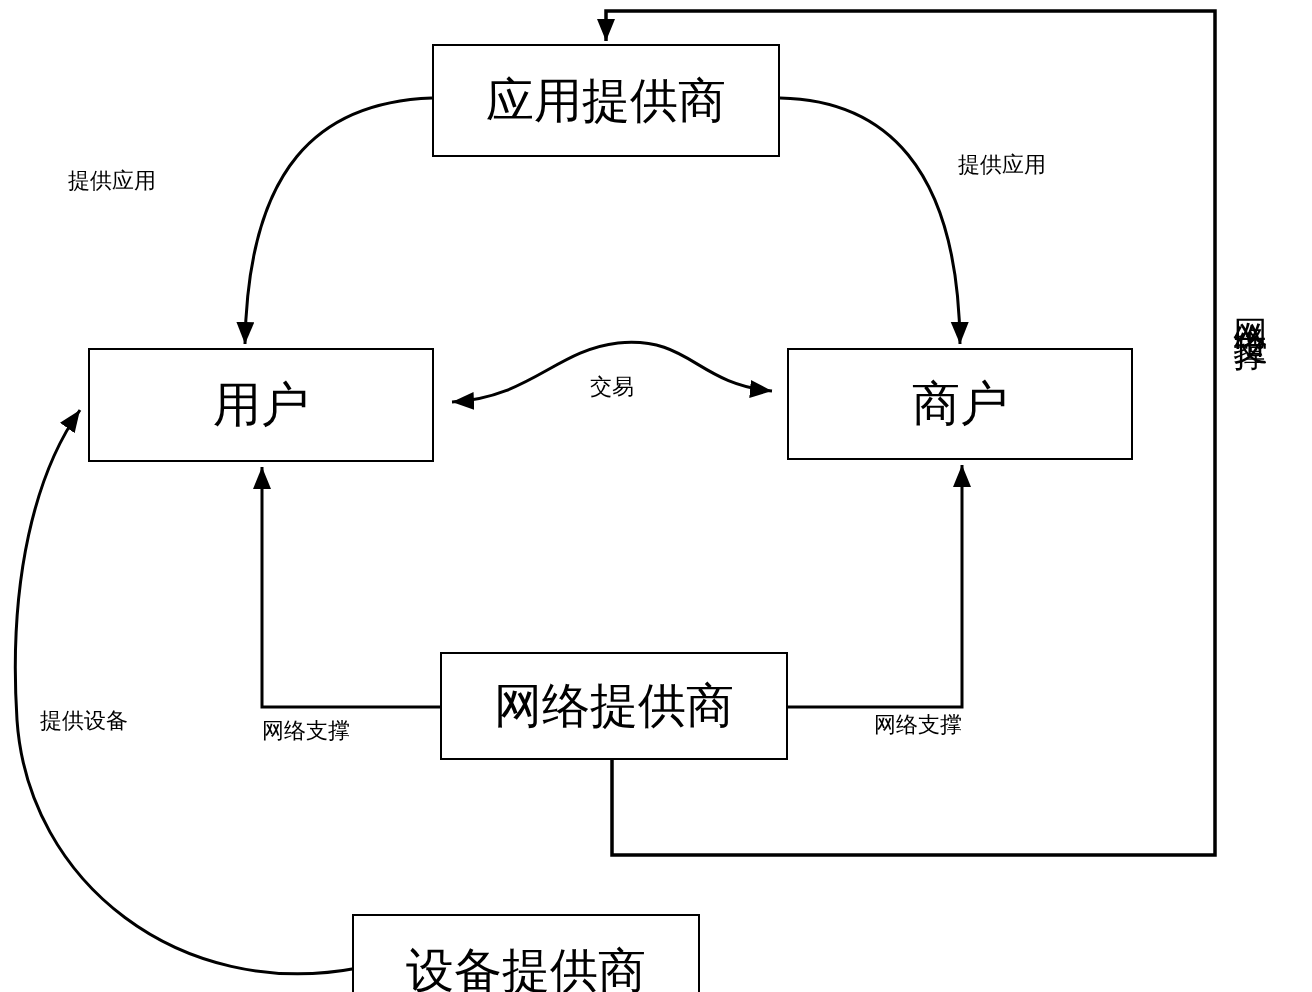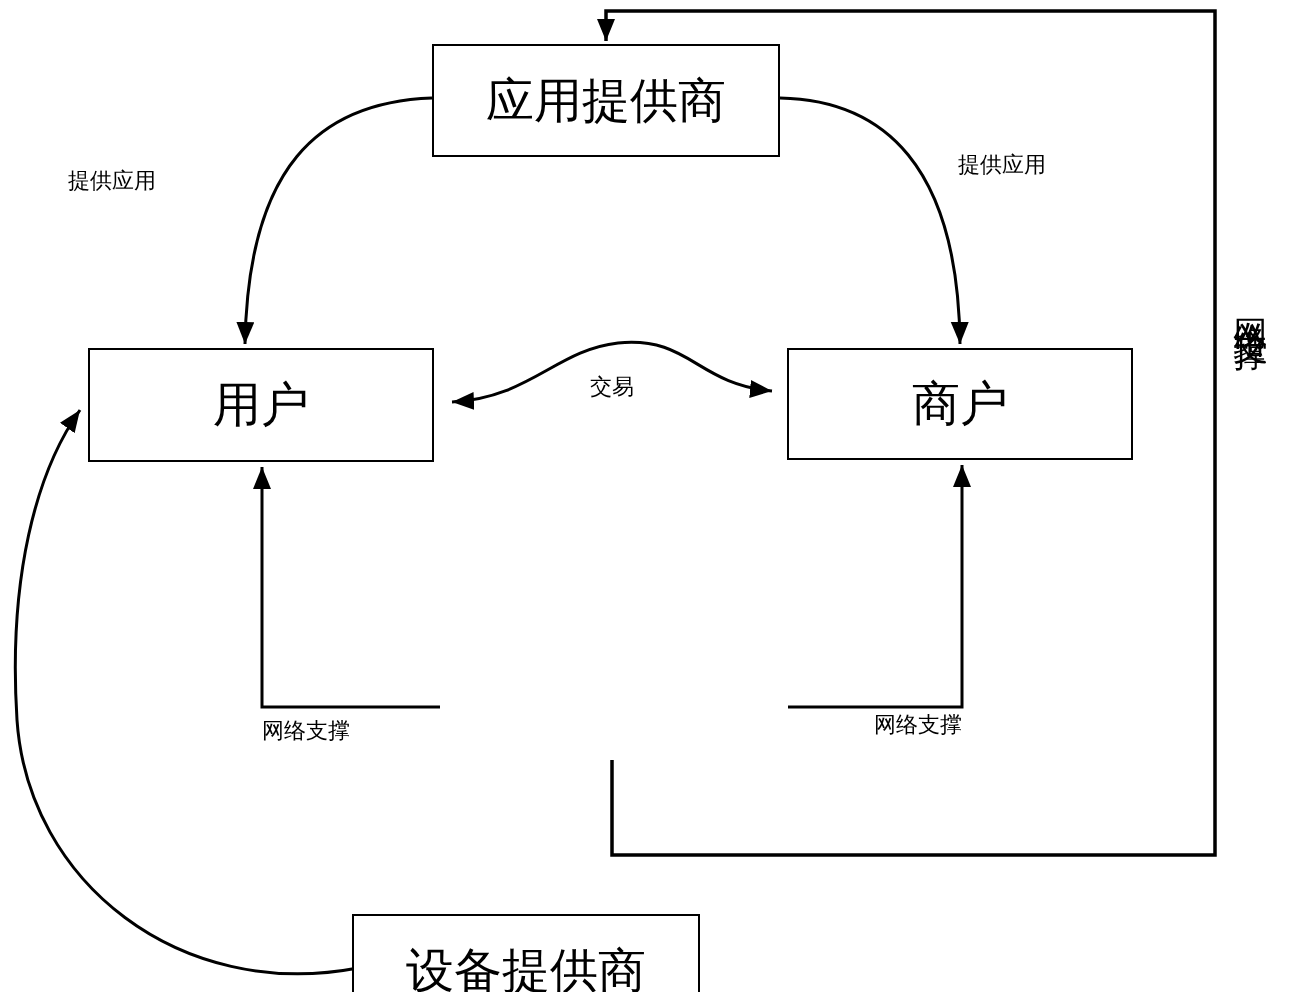--- a/index.html
+++ b/index.html
@@ -74,31 +74,35 @@
   </div>
 
   <div class="node" style="left:787px;top:348px;width:346px;height:112px;">
     <span>商户</span>
   </div>
 
   <div class="node" style="left:88px;top:348px;width:346px;height:114px;">
     <span>用户</span>
   </div>
 
+  <div class="node" style="left:440px;top:652px;width:348px;height:108px;">
+    <span>网络提供商</span>
+  </div>
 
   <div class="node" style="left:352px;top:914px;width:348px;height:113px;">
     <span>设备提供商</span>
   </div>
 
   <div class="lbl" style="left:68px;top:166px;">提供应用</div>
 
   <div class="lbl" style="left:958px;top:150px;">提供应用</div>
 
   <div class="lbl" style="left:578px;top:372px;margin-left:12px;">交易</div>
 
   <div class="lbl-vertical" style="left:1228px;top:292px;">网络支撑</div>
 
   <div class="lbl" style="left:262px;top:716px;">网络支撑</div>
 
   <div class="lbl" style="left:874px;top:710px;">网络支撑</div>
 
+  <div class="lbl" style="left:40px;top:706px;">提供设备</div>
 
 </div>
 
 </body></html>

